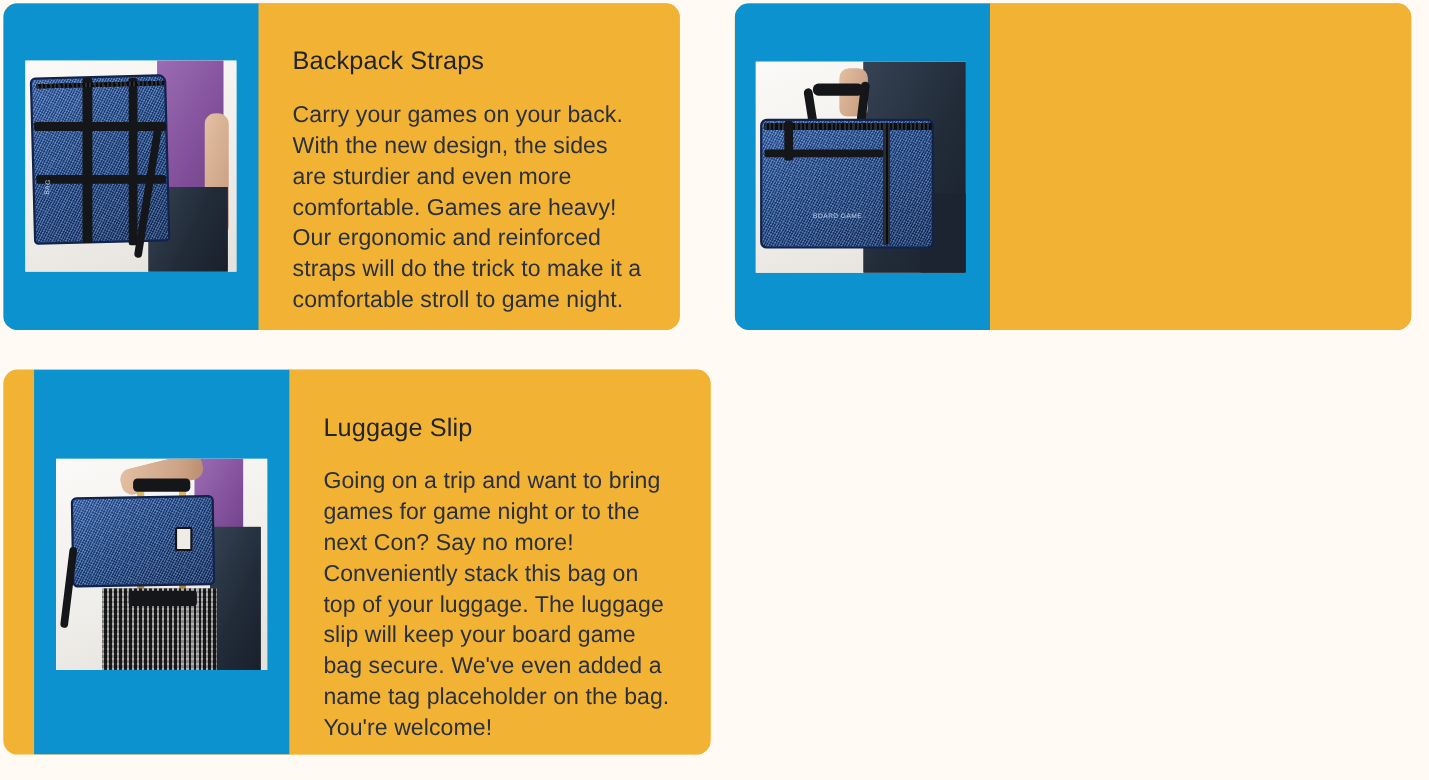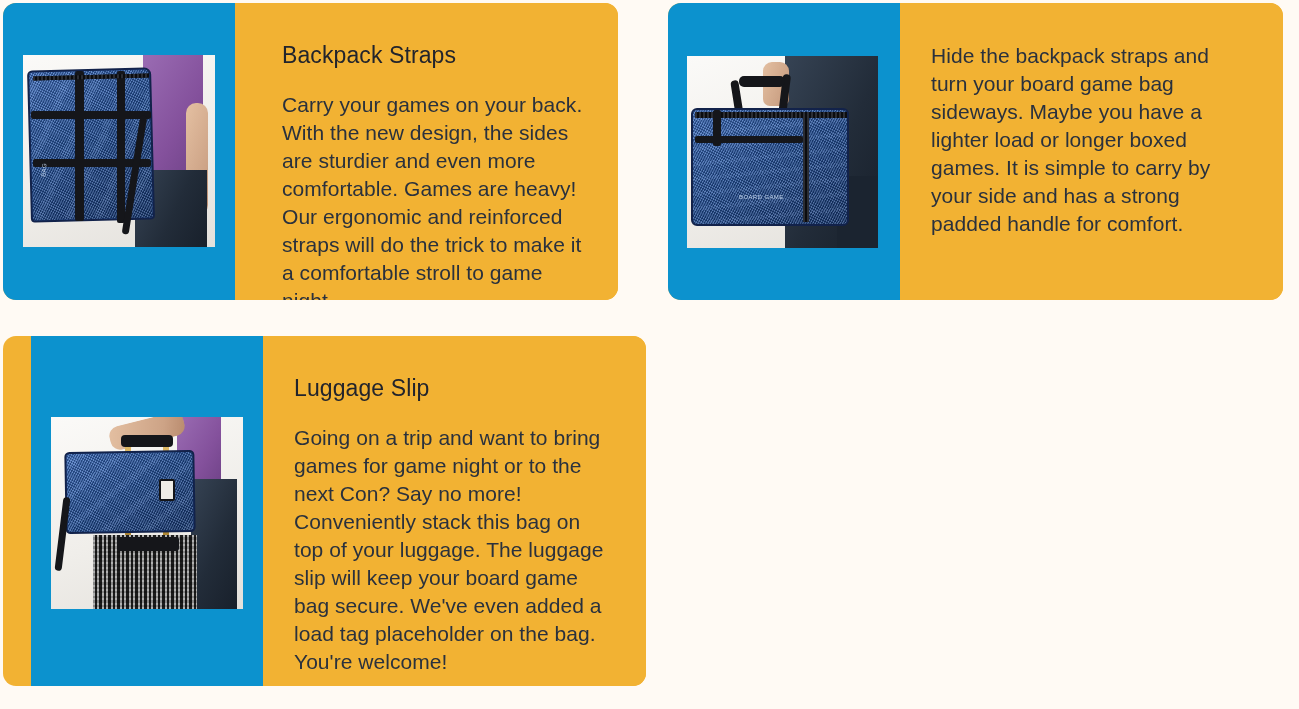--- a/index.html
+++ b/index.html
@@ -61,21 +61,21 @@
     margin: 0;
     font-size: 21px;
     line-height: 28px;
     color: #2a313d;
     letter-spacing: 0.05px;
   }
 
   
   #card-backpack-straps {
     left: 3px;  top: 3px;
-    width: 615px; height: 297px; gap: 16px;
+    width: 615px; height: 297px;
   }
   #card-backpack-straps .card-media { width: 232px; }
   #card-backpack-straps .photo {
     left: 20px; top: 52px; width: 192px; height: 192px;
   }
 
   #card-horizontal-handle {
     left: 668px; top: 3px;
     width: 615px; height: 297px;
   }
@@ -201,21 +201,20 @@
         <div class="ph-strap" style="left:52px; top:20px; width:46px; height:11px; border-radius:5px;"></div>
         <div class="ph-bag" style="left:4px; top:52px; width:158px; height:118px; border-radius:6px;"></div>
         <div class="ph-zip" style="left:8px; top:56px; width:152px; height:6px;"></div>
         <div class="ph-zip" style="left:116px; top:62px; width:6px; height:104px;"></div>
         <div class="ph-strap" style="left:8px; top:80px; width:108px; height:7px;"></div>
         <div class="ph-strap" style="left:26px; top:54px; width:8px; height:36px;"></div>
         <div class="ph-logo" style="left:52px; top:138px;">BOARD GAME</div>
       </div>
     </div>
     <div class="card-body">
-      <p class="card-text">Hide the backpack straps and turn your board game bag sideways. Maybe you have a lighter load or longer boxed games. It is simple to carry by your side and has a strong padded handle for comfort.</p>
     </div>
   </div>
 
   <div class="card" id="card-luggage-slip">
     <div class="card-media">
       <div class="photo">
         <div class="ph-wall"></div>
         <div class="ph-shirt" style="left:126px; top:0px; width:44px; height:72px;"></div>
         <div class="ph-jeans" style="left:140px; top:62px; width:46px; height:130px;"></div>
         <div class="ph-arm" style="left:58px; top:2px; width:76px; height:24px; border-radius:10px; transform:rotate(-14deg);"></div>
@@ -224,17 +223,17 @@
         <div class="ph-strap" style="left:70px; top:18px; width:52px; height:12px; border-radius:4px;"></div>
         <div class="ph-suitcase" style="left:42px; top:118px; width:104px; height:74px;"></div>
         <div class="ph-strap" style="left:66px; top:120px; width:62px; height:14px; border-radius:3px;"></div>
         <div class="ph-bag" style="left:14px; top:34px; width:130px; height:82px; border-radius:5px; transform:rotate(-1deg);"></div>
         <div class="ph-tag" style="left:108px; top:62px; width:16px; height:22px;"></div>
         <div class="ph-strap" style="left:8px; top:80px; width:7px; height:74px; transform:rotate(7deg); border-radius:4px;"></div>
       </div>
     </div>
     <div class="card-body">
       <h3 class="card-title">Luggage Slip</h3>
-      <p class="card-text">Going on a trip and want to bring games for game night or to the next Con? Say no more! Conveniently stack this bag on top of your luggage. The luggage slip will keep your board game bag secure. We've even added a load tag placeholder on the bag. You're welcome!</p>
+      <p class="card-text">Going on a trip and want to bring games for game night or to the next Con? Say no more! Conveniently stack this bag on top of your luggage. The luggage slip will keep your board game bag secure. We've even added a name tag placeholder on the bag. You're welcome!</p>
     </div>
   </div>
 
 </div>
 
 </body></html>

